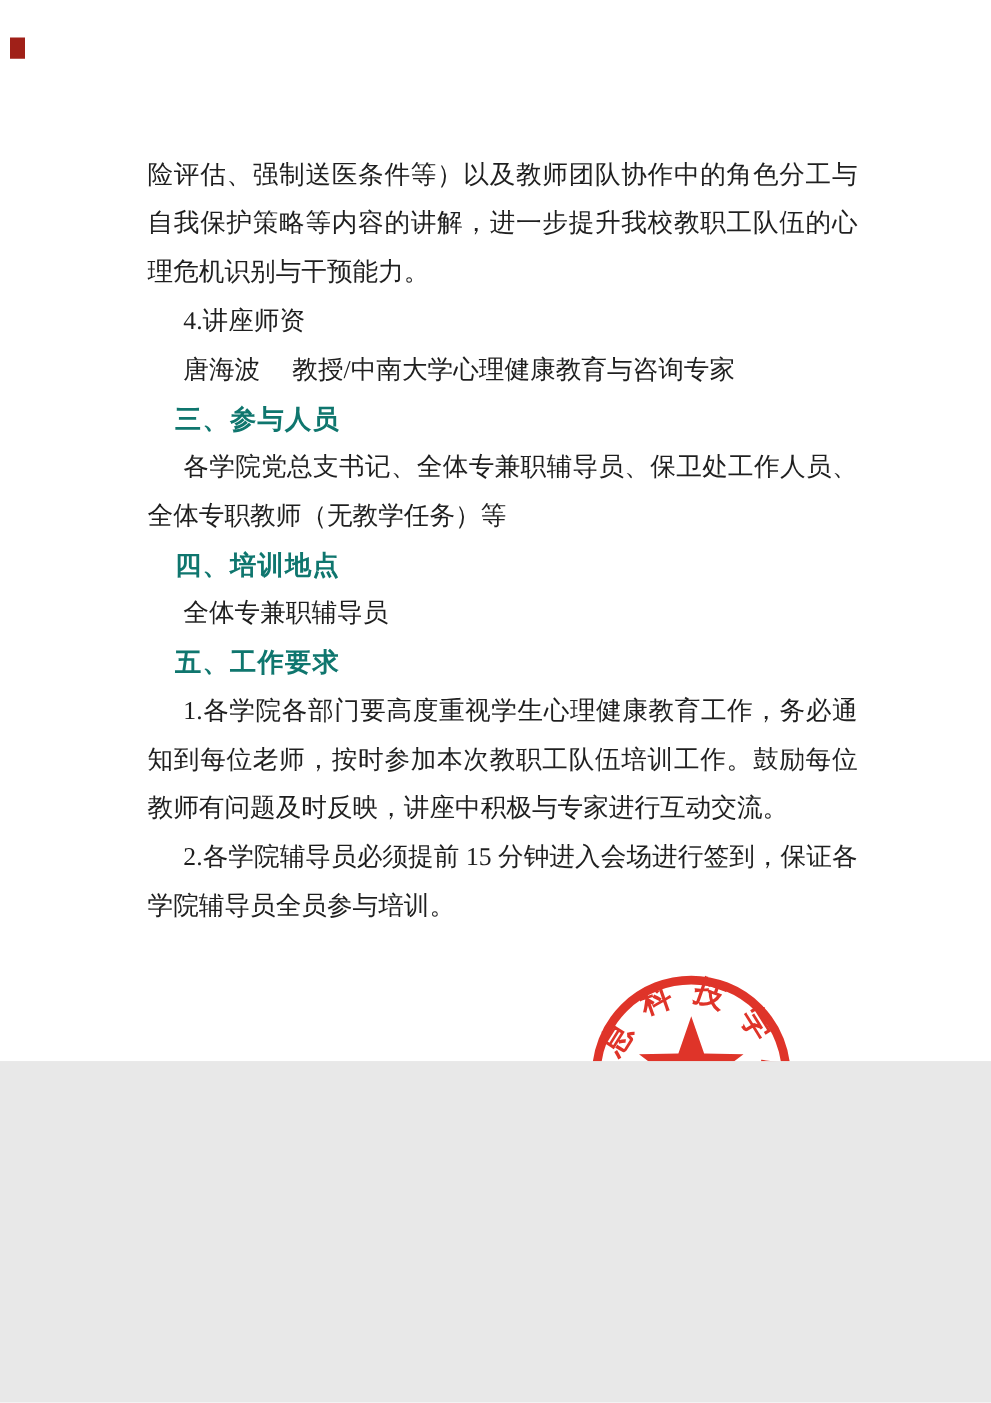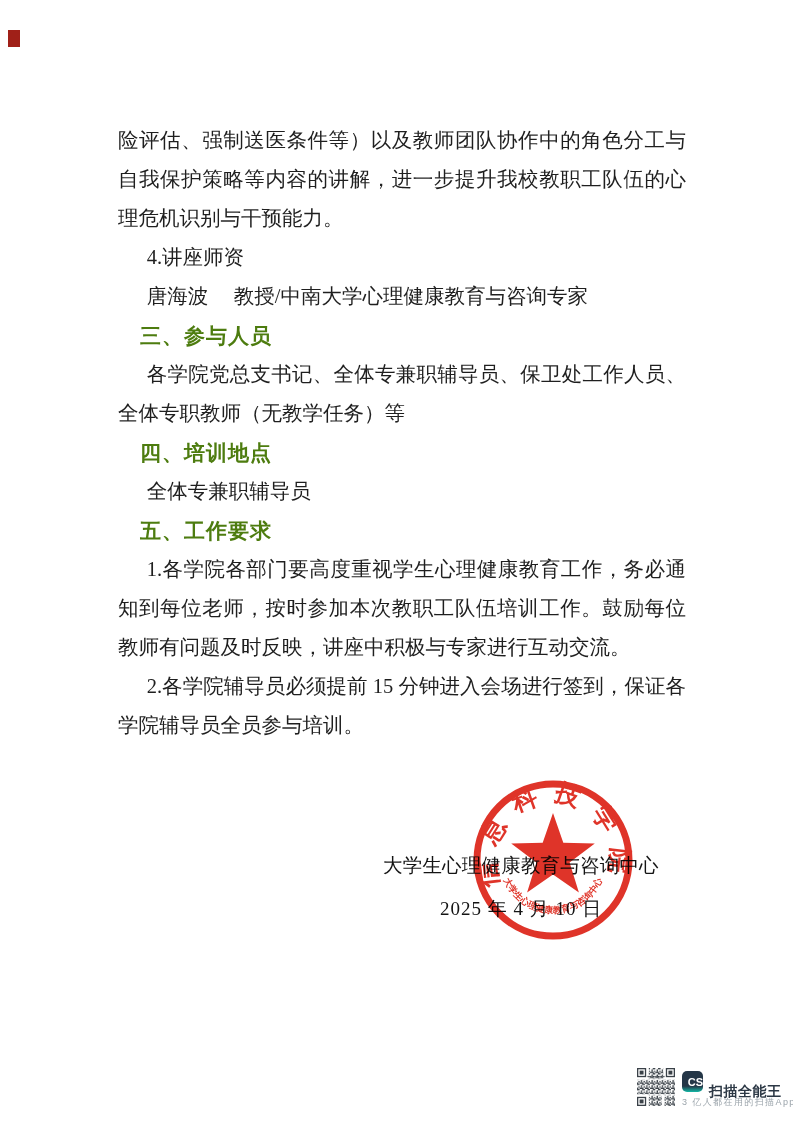--- a/index.html
+++ b/index.html
@@ -1,39 +1,39 @@
 <!DOCTYPE html>
 <html><head>
 <meta charset="utf-8">
 <style>
   html,body{margin:0;padding:0;background:#e8e8e8;}
   .page{
     position:relative;
-    width:793px;height:1122px;
+    width:793px;height:849px;
     background:#ffffff;
     overflow:hidden;
     font-family:"Liberation Serif","DejaVu Serif",serif;
     color:#1c1c1c;
   }
   .corner-mark{
     position:absolute;left:8px;top:30px;width:12px;height:17px;
   }
   .doc{
     position:absolute;left:118px;top:121px;width:568px;
     font-size:20.5px;line-height:39px;
     text-align:justify;
     color:#1f1f1f;
   }
   .doc p{margin:0;padding:0;}
   .doc p.cont{text-indent:0;}
   .doc p.ind{text-indent:1.4em;}
   .doc p.head{
     text-indent:1.05em;
     font-family:"Liberation Sans","DejaVu Sans",sans-serif;
-    font-weight:bold;font-size:21px;letter-spacing:1px;color:#4d7c0f;
+    font-weight:bold;font-size:21px;letter-spacing:1px;color:#0f766e;
   }
   .sig{
     position:absolute;left:383px;top:852px;width:276px;
     font-size:19.5px;color:#141414;
   }
   .sig-org{white-space:nowrap;letter-spacing:0.2px;}
   .sig-date{margin-top:17px;text-align:center;font-size:19px;letter-spacing:1px;}
   .seal{
     position:absolute;left:469px;top:776px;width:168px;height:168px;
     mix-blend-mode:multiply;opacity:0.93;

